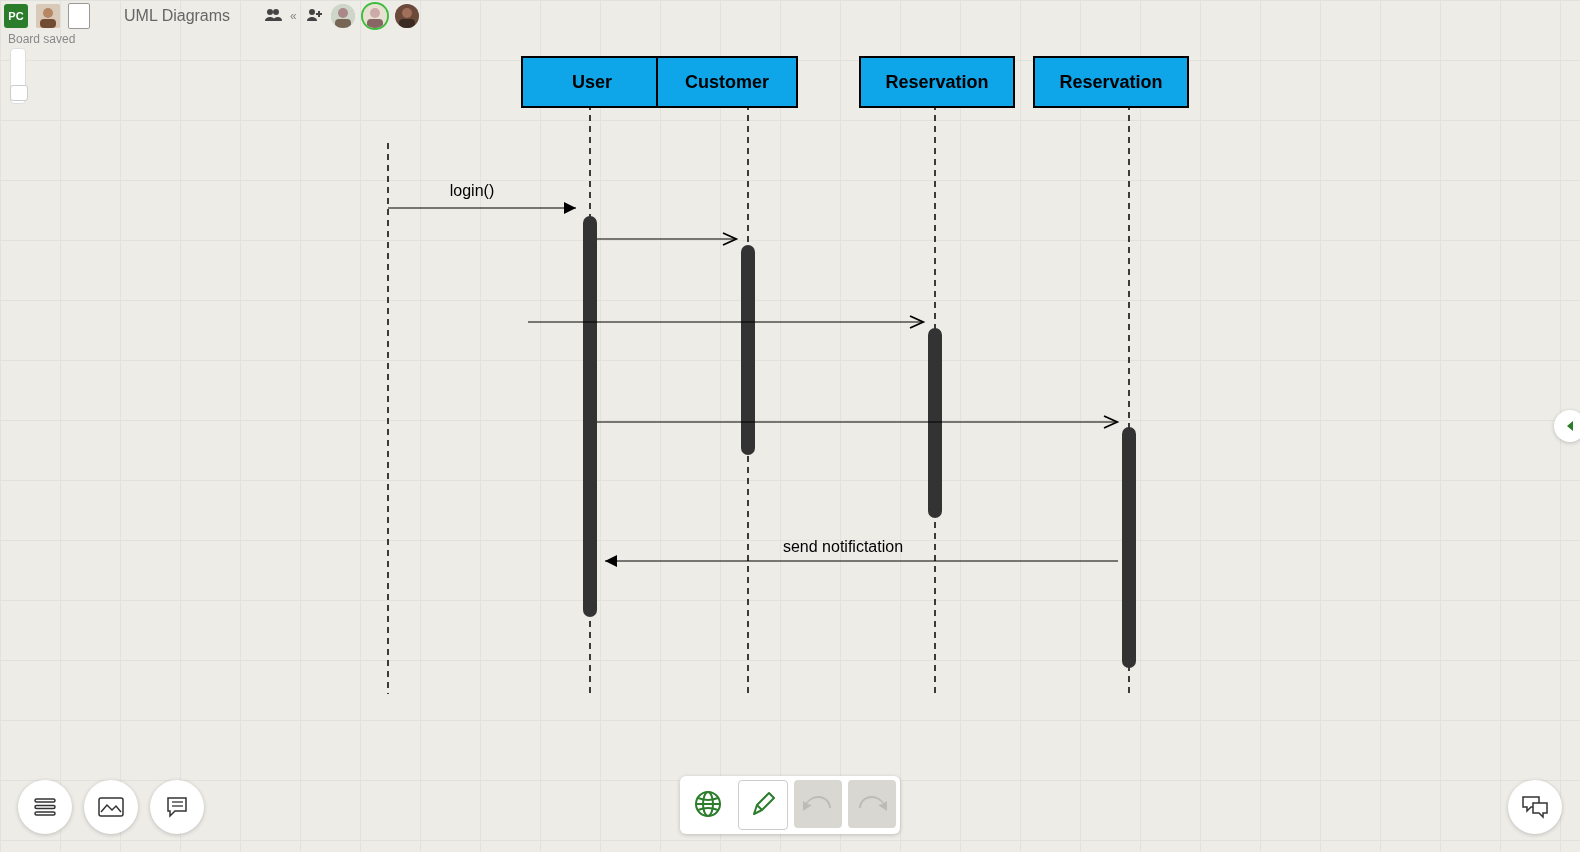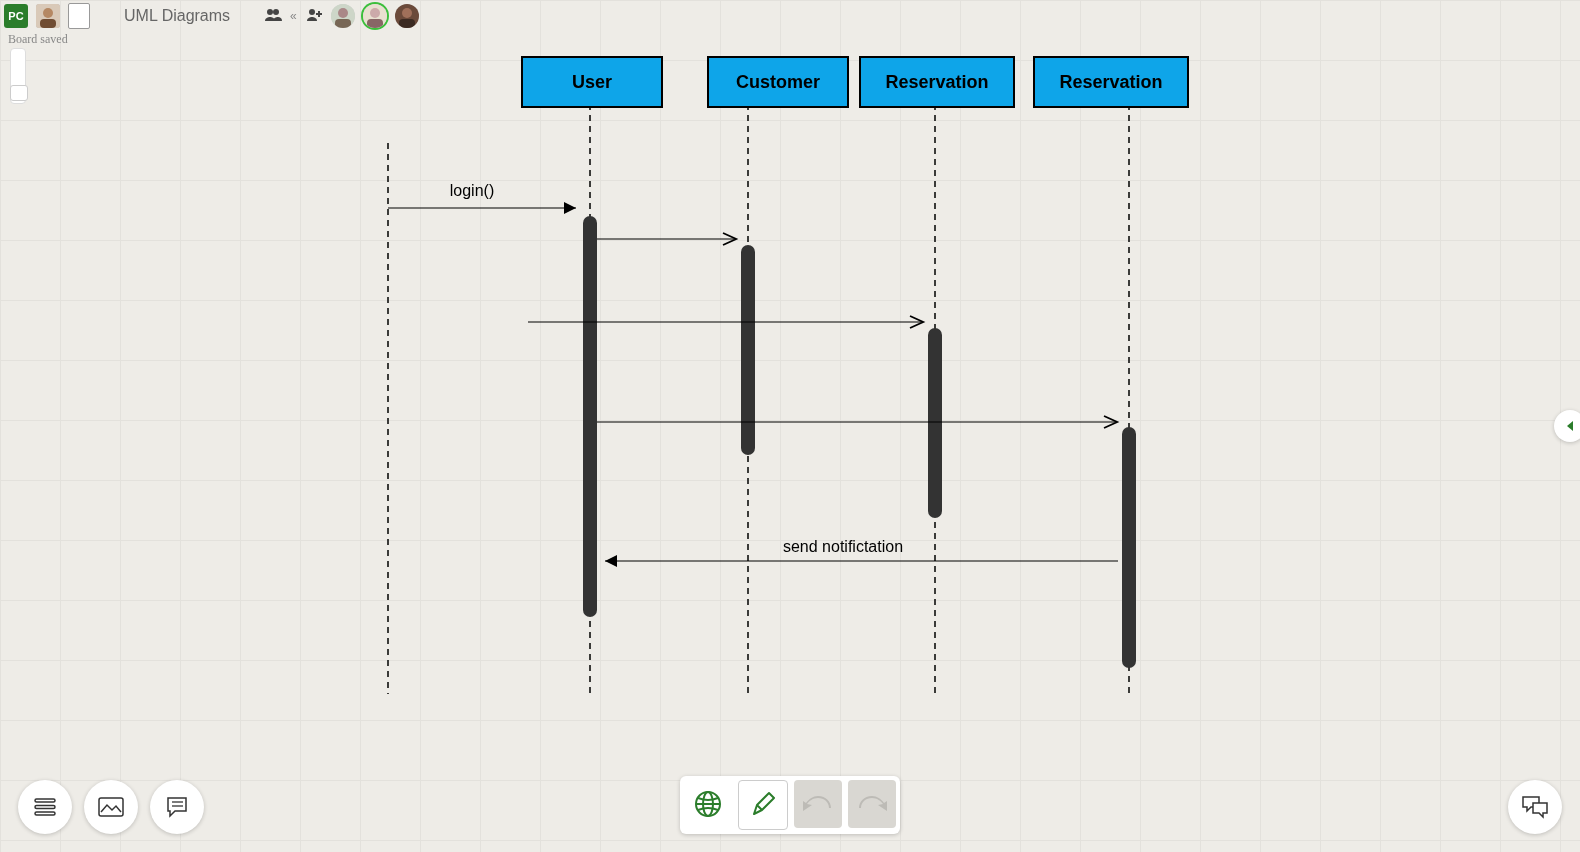--- a/index.html
+++ b/index.html
@@ -14,21 +14,21 @@
   
   .topbar{position:absolute;top:0;left:0;right:0;height:28px;display:flex;align-items:center;gap:8px;padding:2px 4px;font-size:14px;color:#333;z-index:50;}
   .badge{width:24px;height:24px;border-radius:3px;display:flex;align-items:center;justify-content:center;font-size:11px;font-weight:bold;color:#fff;background:#2b7d2b;}
   .ava{width:24px;height:24px;border-radius:3px;background:#bbb no-repeat center/cover;position:relative;overflow:hidden;}
   .ava svg{position:absolute;inset:0;}
   .doc-icon{width:20px;height:24px;border:1px solid #999;border-radius:2px;background:#fff;}
   .title{font-size:16px;color:#666;margin:0 26px;}
   .sep{color:#888;font-size:12px;}
   .mini-ava{width:24px;height:24px;border-radius:50%;overflow:hidden;background:#ccc;display:inline-flex;align-items:center;justify-content:center;}
   .mini-ava.ring{box-shadow:0 0 0 2px #3bbf3b;}
-  .status{position:absolute;top:32px;left:8px;font-size:12px;color:#888;z-index:50;font-family:Liberation Serif, serif;}
+  .status{position:absolute;top:32px;left:8px;font-size:12px;color:#888;z-index:50;}
   
   .zoom{position:absolute;top:48px;left:10px;width:14px;height:54px;background:#fff;border:1px solid #ddd;border-radius:4px;z-index:50;}
   .zoom .thumb{position:absolute;left:-1px;width:16px;height:14px;top:36px;background:#fff;border:1px solid #ccc;border-radius:3px;}
   
   .lbox{position:absolute;top:56px;width:138px;height:48px;border:2px solid #000;background:#0ea5e9;display:flex;align-items:center;justify-content:center;font-size:18px;font-weight:bold;z-index:20;}
   
   .bl{position:absolute;bottom:18px;left:18px;display:flex;gap:12px;z-index:50;}
   .circle{width:54px;height:54px;border-radius:50%;background:#fff;box-shadow:0 1px 4px rgba(0,0,0,.2);display:flex;align-items:center;justify-content:center;color:#333;}
   .bc{position:absolute;bottom:18px;left:50%;transform:translateX(-50%);display:flex;gap:6px;background:#fff;border-radius:6px;padding:4px;box-shadow:0 1px 4px rgba(0,0,0,.2);z-index:50;}
   .sq{width:48px;height:48px;border-radius:4px;display:flex;align-items:center;justify-content:center;color:#2b7d2b;}
@@ -95,21 +95,21 @@
 </div>
 <div class="status">Board saved</div>
 
 <div class="zoom">
     <div class="thumb"></div>
   </div>
 
 <div class="lbox" style="left:521px">
     <span>User</span>
   </div>
-<div class="lbox" style="left:707px">
+<div class="lbox" style="left:656px">
     <span>Customer</span>
   </div>
 <div class="lbox" style="left:859px;width:152px">
     <span>Reservation</span>
   </div>
 <div class="lbox" style="left:1033px;width:152px">
     <span>Reservation</span>
   </div>
 
 <svg class="diagram" width="1580" height="852">

